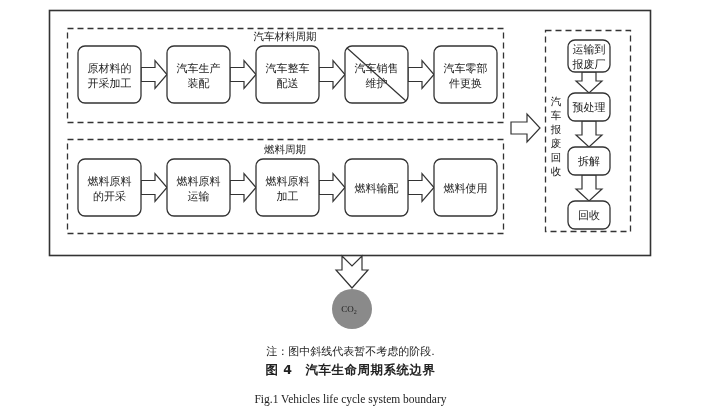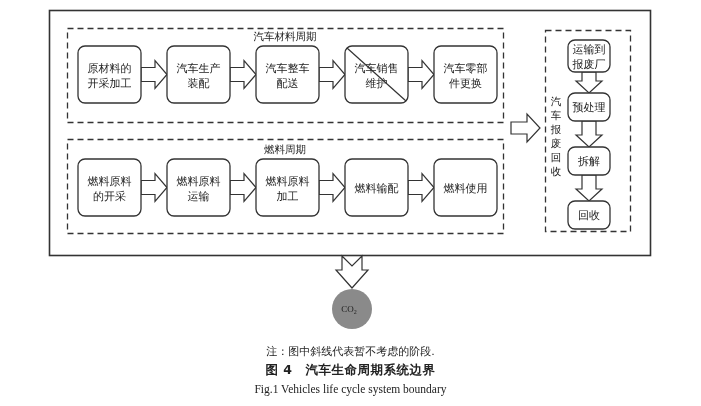--- a/index.html
+++ b/index.html
@@ -4,21 +4,21 @@
 <style>
   html, body { margin: 0; padding: 0; background: #ffffff; }
   body { width: 701px; height: 406px; position: relative; overflow: hidden;
          font-family: "DejaVu Serif", "Liberation Serif", serif; color: #222; }
   svg { position: absolute; left: 0; top: 0; }
   .box-text { font-size: 11px; fill: #222; font-family: "DejaVu Serif", serif; }
   .group-title { font-size: 10.5px; fill: #222; font-family: "DejaVu Serif", serif; }
   .cap { position: absolute; left: 0; width: 701px; text-align: center; color: #222; }
   .note { top: 344px; font-size: 11px; font-family: "DejaVu Sans", sans-serif; }
   .fig-cn { top: 362px; font-size: 12.5px; font-weight: bold; font-family: "DejaVu Sans", sans-serif; letter-spacing: 0.5px; }
-  .fig-en { top: 383px; font-size: 11.5px; font-family: "Liberation Serif", serif; }
+  .fig-en { top: 393px; font-size: 11.5px; font-family: "Liberation Serif", serif; }
 </style>
 </head>
 <body>
 
 <svg id="diagram" width="701" height="340" viewBox="0 0 701 340">
 
   <rect x="49.5" y="10.5" width="601" height="245" fill="none" stroke="#333" stroke-width="1.6"></rect>
 
   <rect x="67.5" y="28.5" width="436" height="94" fill="none" stroke="#333" stroke-width="1.3" stroke-dasharray="6,4"></rect>
   <text class="group-title" x="285" y="40" text-anchor="middle">汽车材料周期</text>

